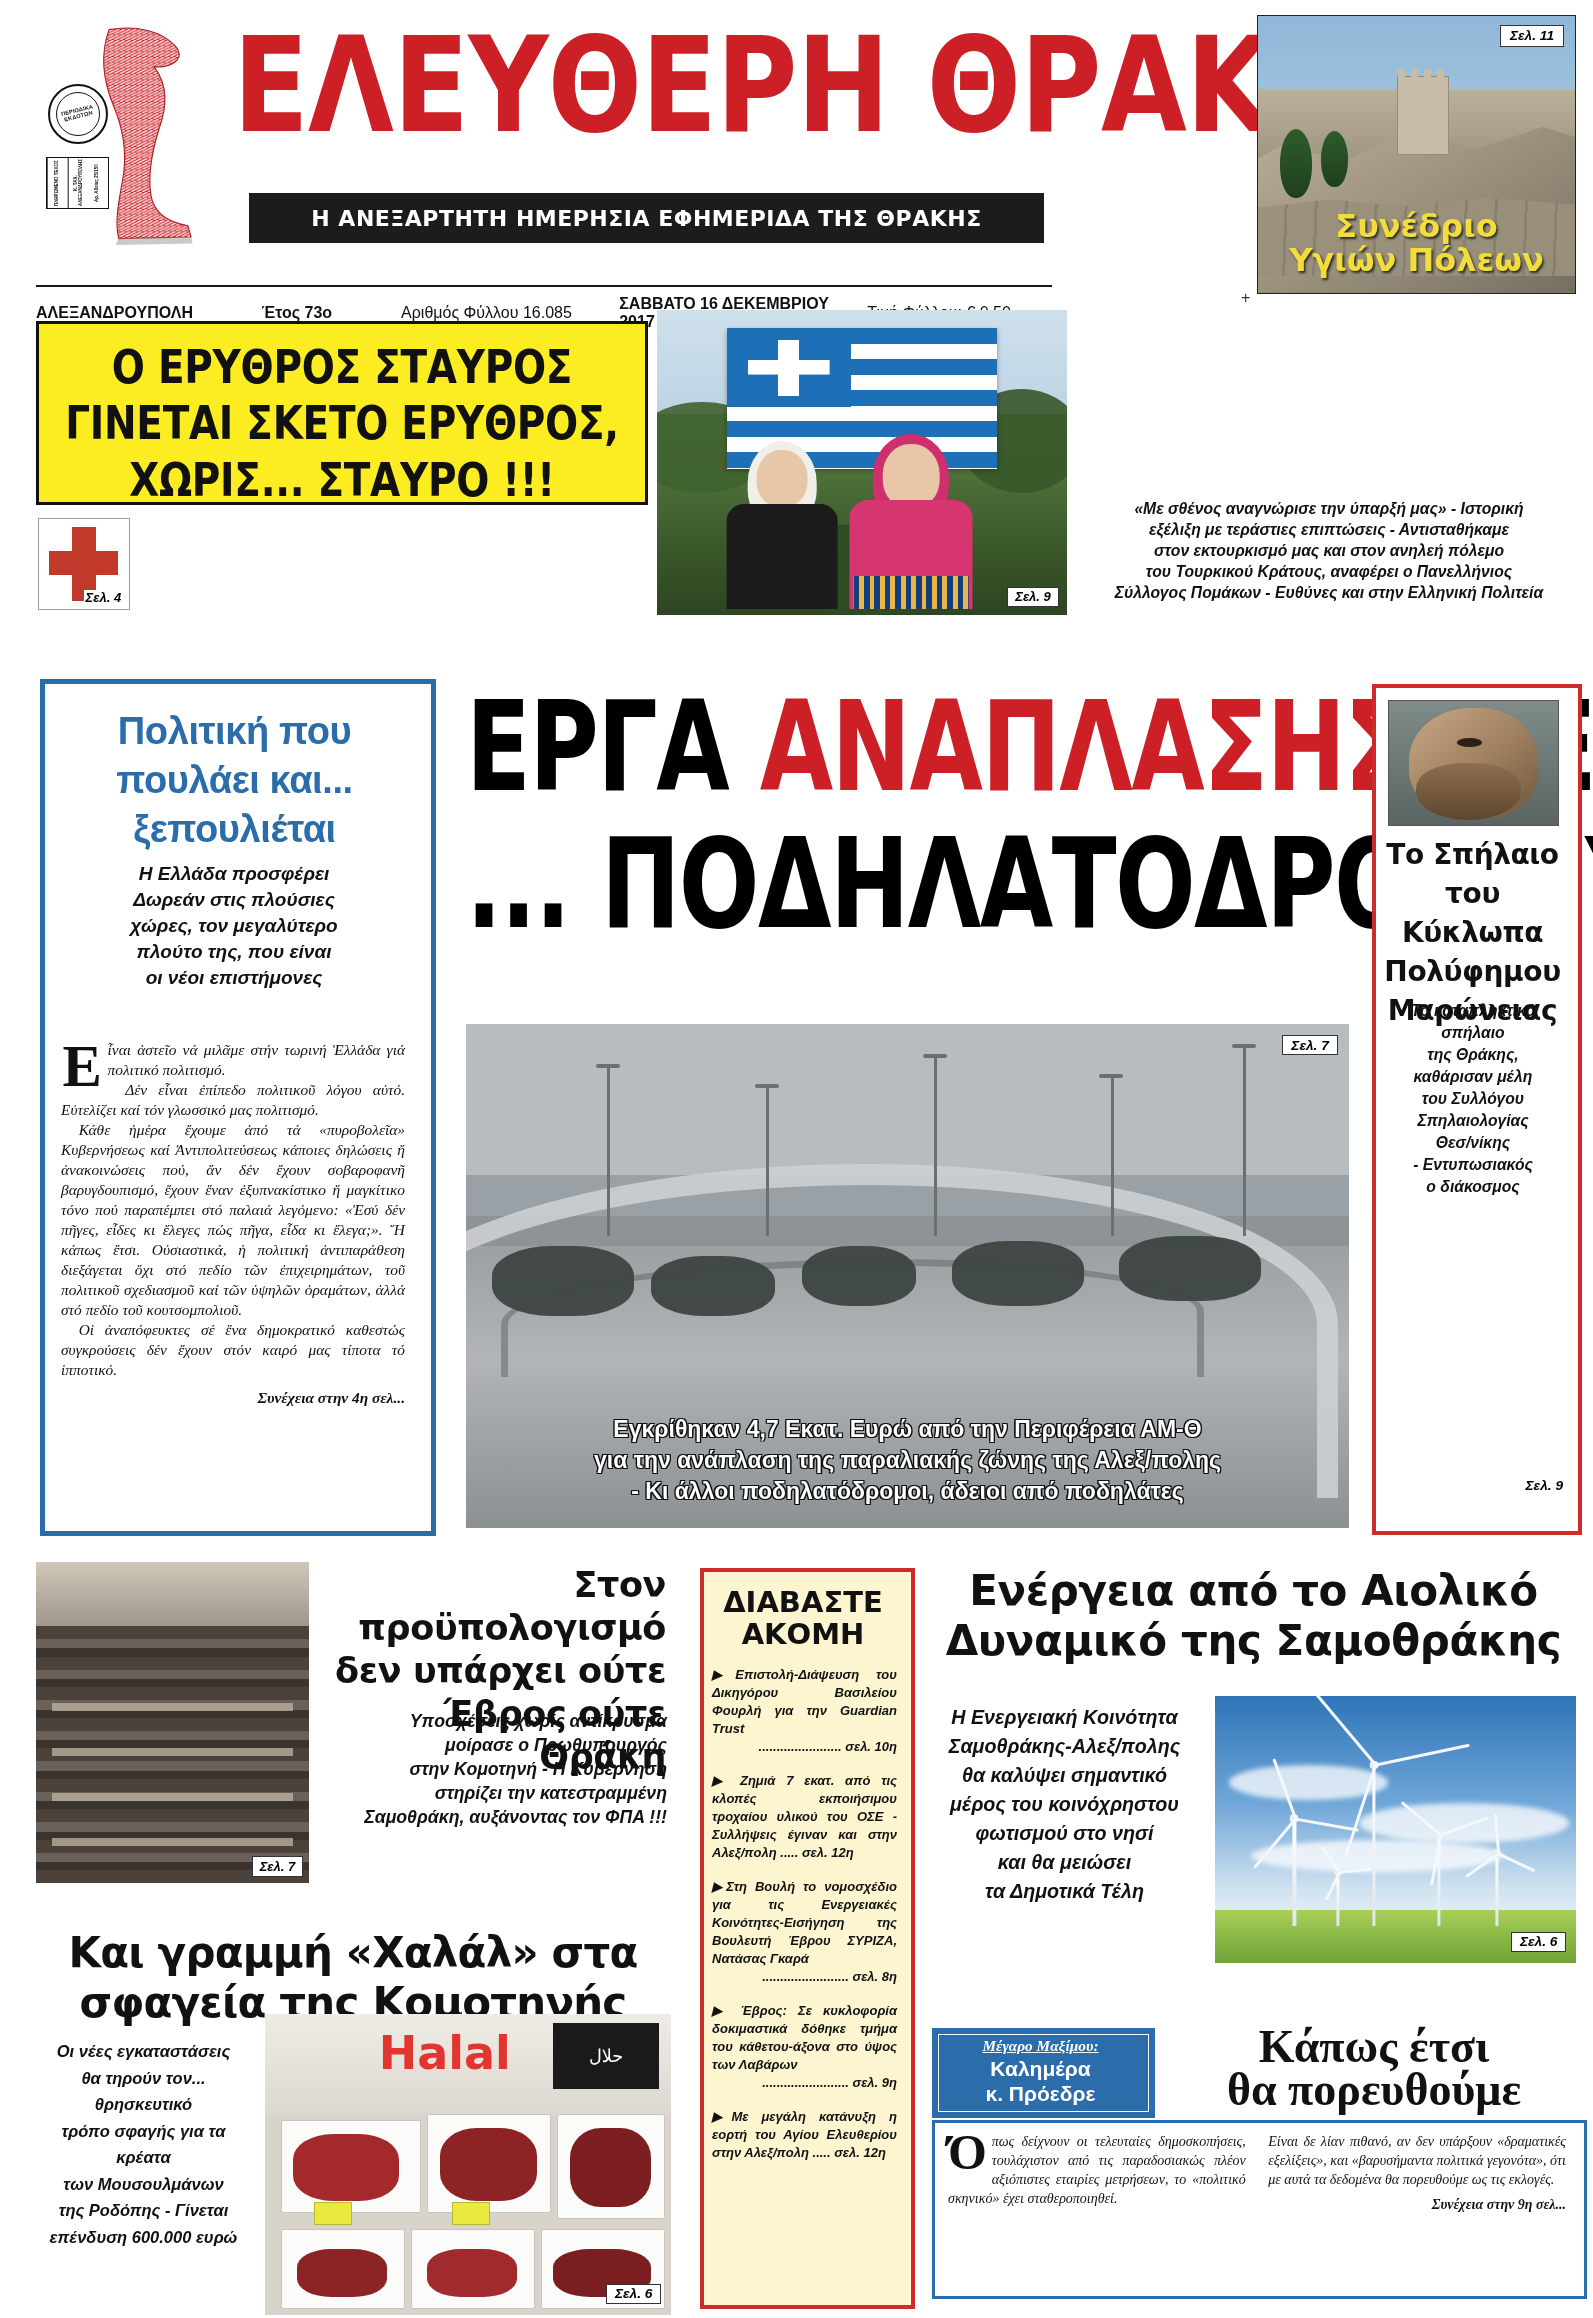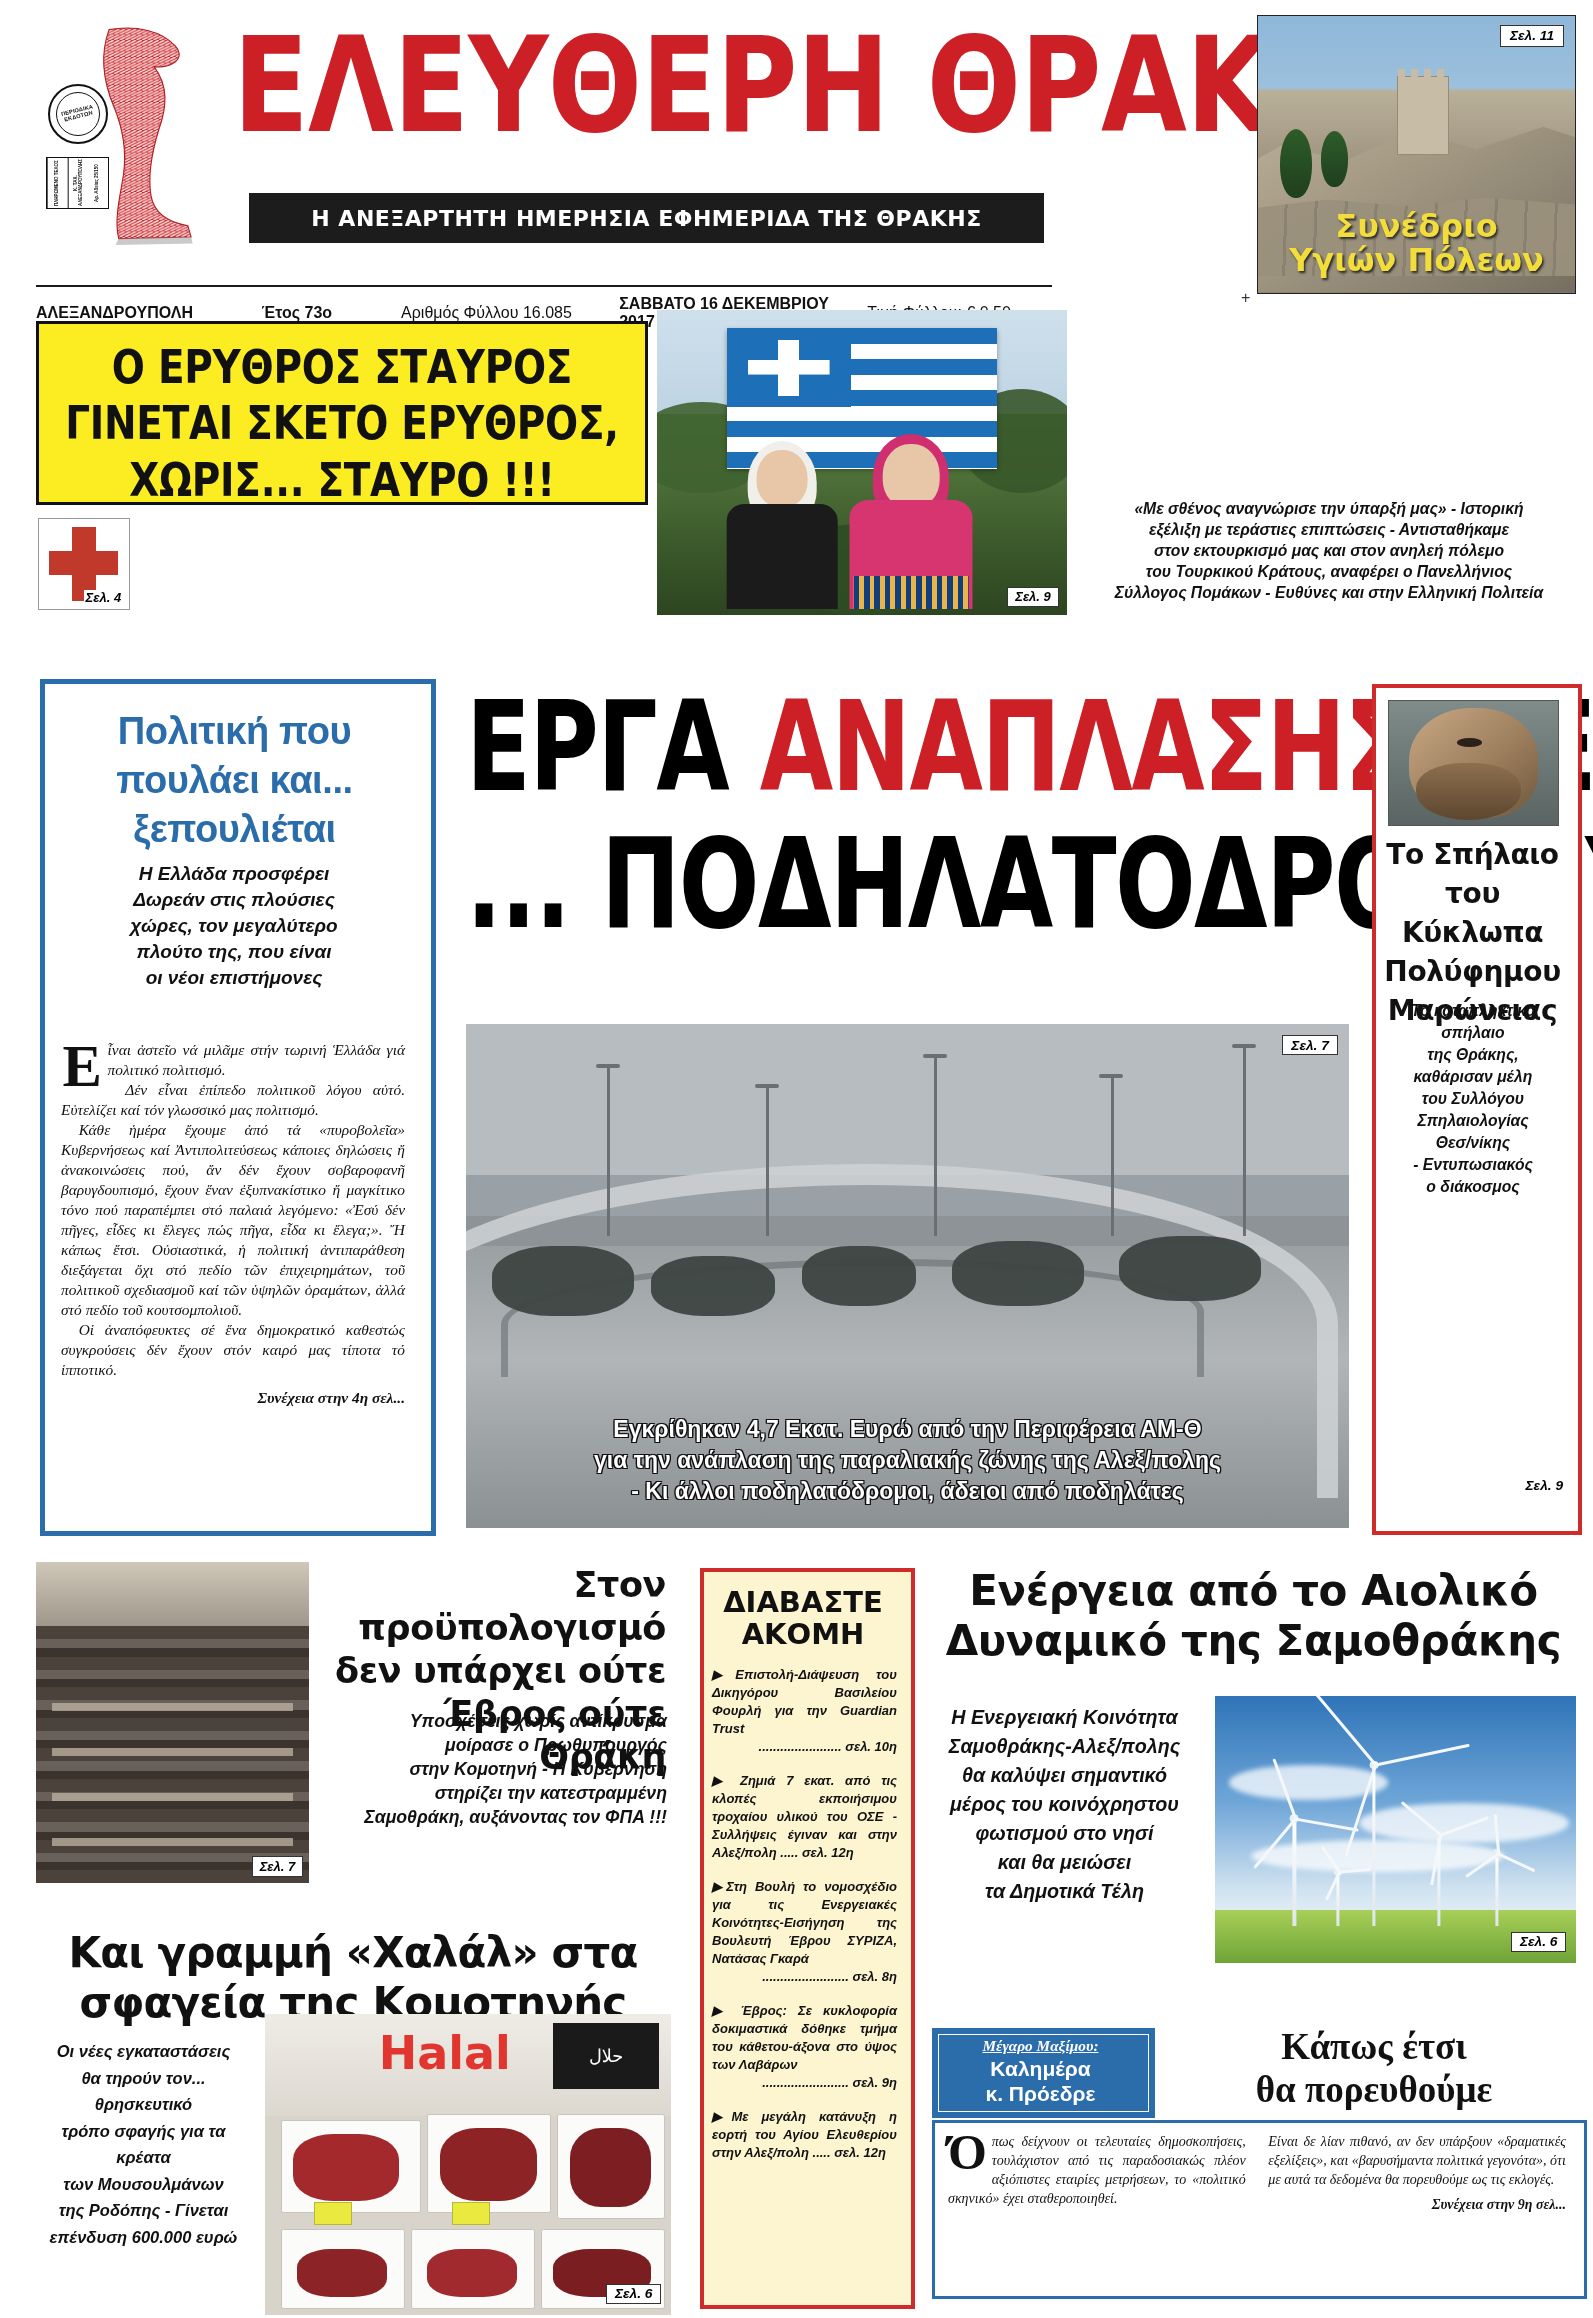--- a/index.html
+++ b/index.html
@@ -259,21 +259,21 @@
   #halal-photo .tag{position:absolute;background:#e9e93f;width:9%;height:7%;border:0.8px solid #b9b832;}
   #halal-sel{right:9.6px;bottom:11.2px;background:#fff;border:0.8px solid #333;padding:1.6px 8px;font-size:13.7px;font-weight:bold;font-style:italic;}
 
   
   #maximou-box{left:932px;top:2028px;width:217px;height:84px;border:3.2px solid #2b6cab;background:#2b6cab;}
   #maximou-box .in{position:absolute;inset:3.2px;border:1.6px solid #fff;}
   #maximou-txt{left:944px;top:2035px;width:193px;text-align:center;color:#fff;}
   #maximou-txt .l1{font-size:15.3px;font-weight:bold;font-style:italic;text-decoration:underline;font-family:"Liberation Serif",serif;line-height:21px;}
   #maximou-txt .l2{font-size:21px;font-weight:bold;line-height:25px;}
 
-  #kapos-head{left:1165px;top:2025px;width:418px;text-align:center;font-size:37px;line-height:43px;
+  #kapos-head{left:1165px;top:2025px;width:418px;text-align:center;font-size:46px;line-height:43px;
      font-weight:bold;color:#111;font-family:"Liberation Serif",serif;}
   #kapos-box{left:932px;top:2120px;width:649px;height:173px;border:3.2px solid #2b6cab;background:#fff;}
   #kapos-box .in{position:absolute;inset:3.2px;border:1.6px solid #fff;}
   #kapos-cols{left:948px;top:2132px;width:618px;display:flex;gap:22.5px;
      font-family:"Liberation Serif",serif;font-style:italic;font-size:14px;line-height:19px;text-align:justify;color:#111;}
   #kapos-cols .col{flex:1;}
   #kapos-cols .dropcap{float:left;font-size:50px;line-height:40px;font-weight:bold;font-style:normal;padding:0 4.8px 0 0;}
   #kapos-cols p{margin:0;text-indent:14.5px;}
   #kapos-cols p.first{text-indent:0;}
   #kapos-cols .cont{margin-top:6.4px;text-align:right;font-weight:bold;}

